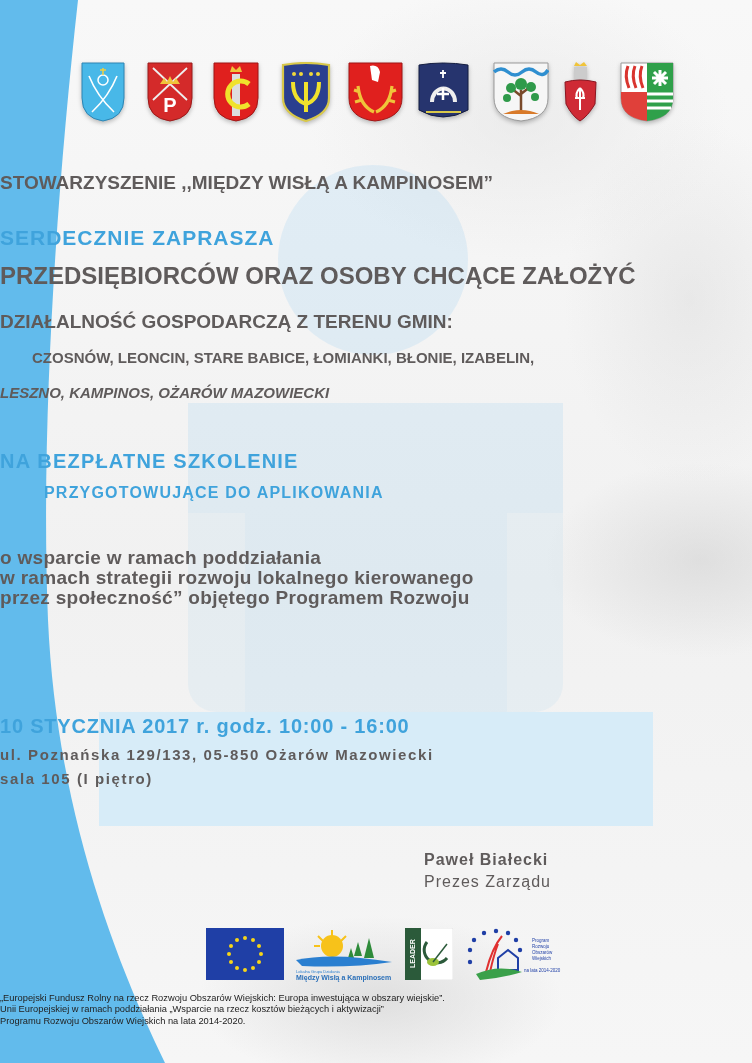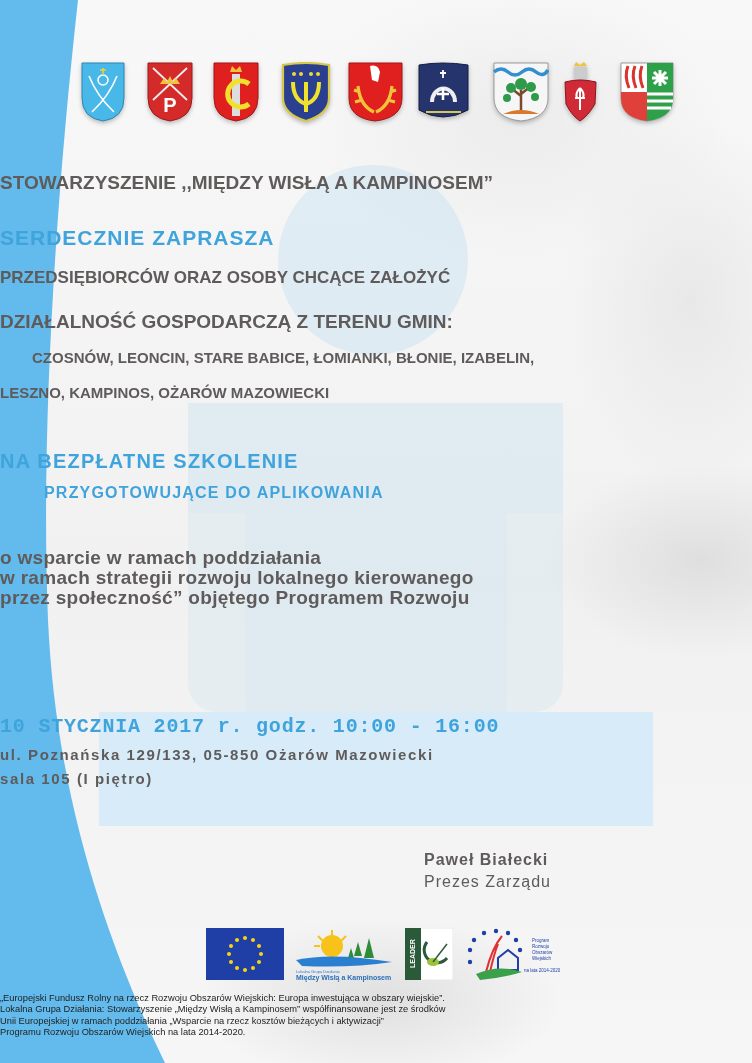--- a/index.html
+++ b/index.html
@@ -29,33 +29,33 @@
   .info-notch-r { position: absolute; left: 507px; top: 513px; width: 56px; height: 199px; background: rgba(150,205,240,0.12); border-radius: 0 0 28px 0; }
 
   .shields { position: absolute; top: 62px; left: 0; width: 752px; height: 62px; }
   .shield { position: absolute; top: 0; height: 60px; filter: drop-shadow(0 2px 2px rgba(0,0,0,0.25)); }
 
   .center { position: absolute; left: 0; width: 752px; text-align: left; }
   .gray { color: #5f5b5b; }
   .blue { color: #3fa3dc; }
   .h-assoc { top: 172px; font-size: 19px; font-weight: bold; }
   .h-invite { top: 226px; font-size: 21px; font-weight: bold; letter-spacing: 1px; }
-  .h-target1 { top: 268px; font-size: 17px; font-weight: bold; }
+  .h-target1 { top: 262px; font-size: 24px; font-weight: bold; }
   .h-target2 { top: 311px; font-size: 19px; font-weight: bold; }
   .h-gminy1 { top: 349px; font-size: 15px; font-weight: bold; margin-left: 32px; }
-  .h-gminy2 { top: 384px; font-size: 15px; font-weight: bold; }
+  .h-gminy2 { top: 384px; font-size: 15px; font-weight: bold; font-style: italic; }
   .h-train1 { top: 450px; font-size: 20px; font-weight: bold; letter-spacing: 1.2px; }
   .h-train2 { top: 484px; font-size: 16px; font-weight: bold; letter-spacing: 1.2px; padding-left: 44px; }
   .desc { top: 548px; font-size: 19px; font-weight: bold; line-height: 20px; letter-spacing: 0.3px; }
 
   .datebox {
     position: absolute; left: 99px; top: 712px; width: 554px; height: 114px;
     background: rgba(205, 233, 250, 0.75);
   }
-  .date { top: 715px; font-size: 20px; font-weight: bold; letter-spacing: 0.8px; font-family: Liberation Mono, monospace; }
+  .date { top: 715px; font-size: 20px; font-weight: bold; letter-spacing: 0.8px; }
   .venue { top: 743px; font-size: 15px; font-weight: bold; line-height: 24px; letter-spacing: 1.6px; }
 
   .sign { position: absolute; left: 424px; width: 220px; text-align: left; color: #5f5b5b; letter-spacing: 1px; }
   .sign-name { top: 851px; font-size: 16px; font-weight: bold; }
   .sign-role { top: 873px; font-size: 16px; }
 
   .logos { position: absolute; top: 928px; left: 0; width: 752px; height: 55px; }
   .logo { position: absolute; top: 0; }
 
   .foot { top: 993px; font-size: 9.3px; line-height: 11.3px; color: #222; }
@@ -218,16 +218,15 @@
     <text x="70" y="14" font-family="Liberation Sans, sans-serif" font-size="4.5" fill="#1f3fa6">Program</text>
     <text x="70" y="20" font-family="Liberation Sans, sans-serif" font-size="4.5" fill="#1f3fa6">Rozwoju</text>
     <text x="70" y="26" font-family="Liberation Sans, sans-serif" font-size="4.5" fill="#1f3fa6">Obszarów</text>
     <text x="70" y="32" font-family="Liberation Sans, sans-serif" font-size="4.5" fill="#1f3fa6">Wiejskich</text>
     <text x="62" y="44" font-family="Liberation Sans, sans-serif" font-size="4.5" fill="#1f3fa6">na lata 2014-2020</text>
   </svg>
 </div>
 
 <div class="center foot">
   <div>„Europejski Fundusz Rolny na rzecz Rozwoju Obszarów Wiejskich: Europa inwestująca w obszary wiejskie”.</div>
-  <div>Lokalna Grupa Działania: Stowarzyszenie „Między Wisłą a Kampinosem” współfinansowane jest ze środków</div>
   <div>Unii Europejskiej w ramach poddziałania „Wsparcie na rzecz kosztów bieżących i aktywizacji”</div>
   <div>Programu Rozwoju Obszarów Wiejskich na lata 2014-2020.</div>
 </div>
 
 </body></html>

